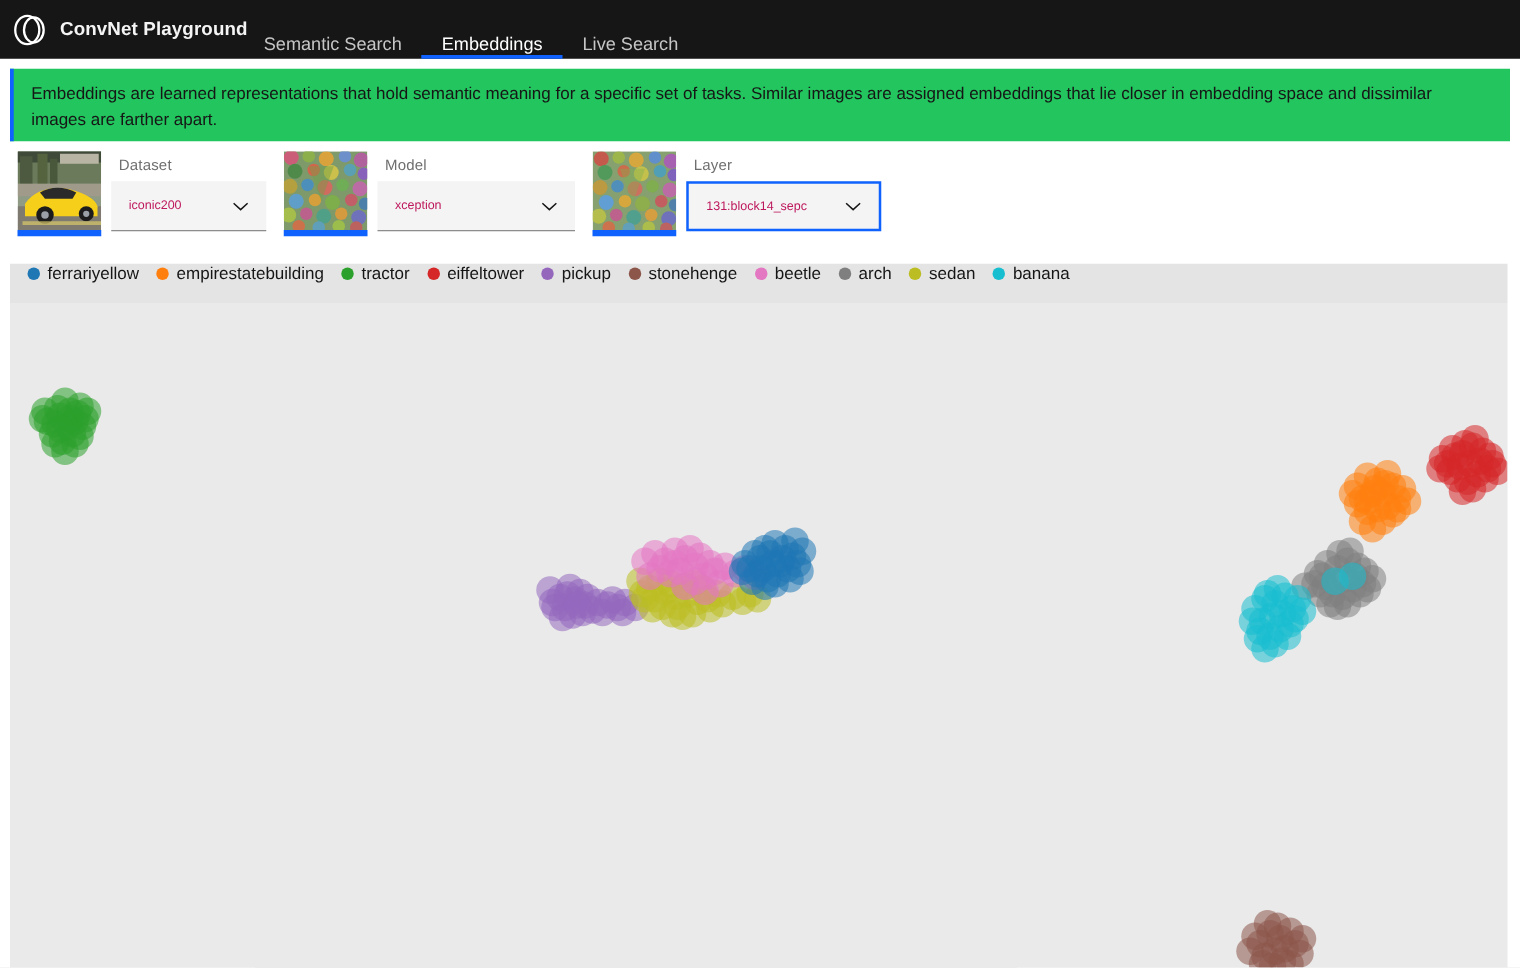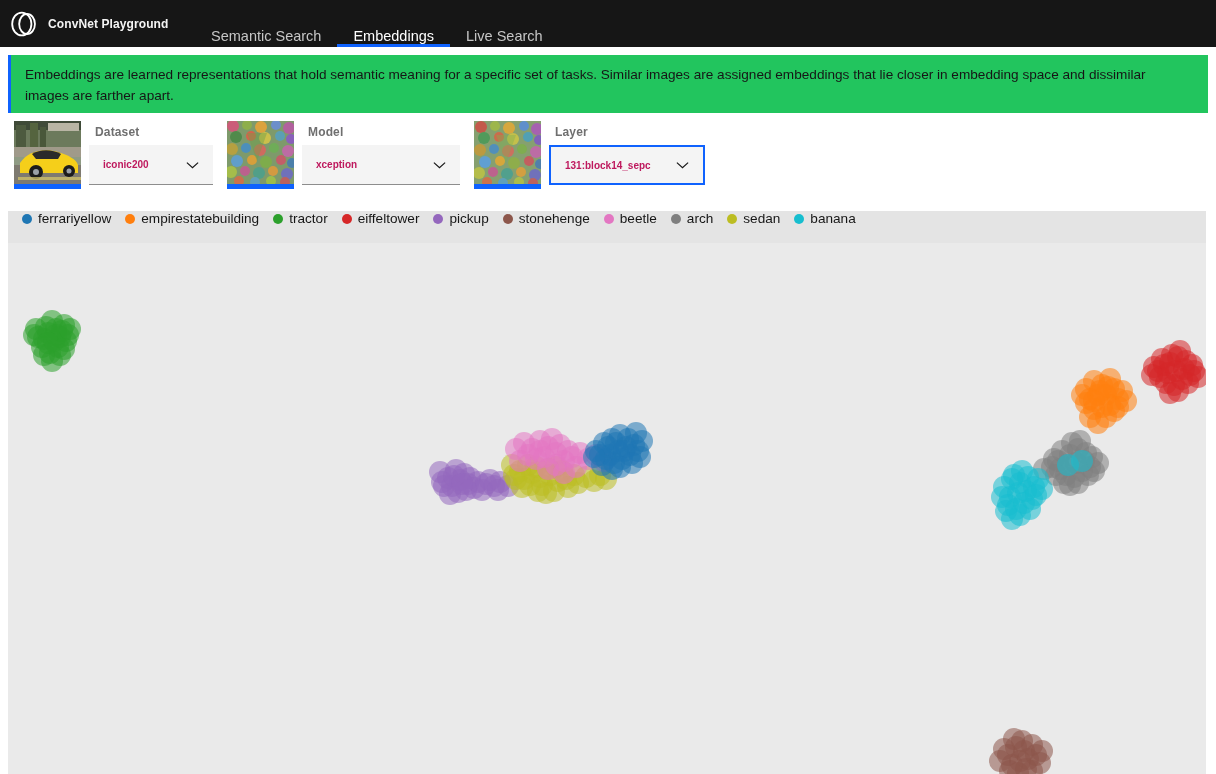--- a/index.html
+++ b/index.html
@@ -13,21 +13,21 @@
   
   #header{
     position:relative;
     height:47px;
     background:#161616;
     display:flex;align-items:center;
     box-sizing:border-box;
   }
   #brand{display:flex;align-items:center;padding-left:10px;width:195px;box-sizing:border-box;}
   #logo{width:28px;height:28px;flex:0 0 28px;margin-right:10px;}
-  #brand-title{color:#f4f4f4;font-size:12px;font-weight:bold;letter-spacing:.1px;white-space:nowrap;}
+  #brand-title{color:#f4f4f4;font-size:15px;font-weight:bold;letter-spacing:.1px;white-space:nowrap;}
   #nav{display:flex;height:47px;align-items:stretch;}
   .nav-tab{
     display:flex;align-items:flex-end;
     padding:0 16px;
     color:#c6c6c6;font-size:14.5px;
     border-bottom:3px solid transparent;
     cursor:pointer;white-space:nowrap;
     box-sizing:border-box;
   }
   .nav-tab.active{color:#ffffff;border-bottom-color:#0f62fe;}
@@ -54,21 +54,21 @@
   .thumb{
     width:67px;height:68px;
     margin-left:14px;
     flex:0 0 67px;
     position:relative;
     overflow:hidden;
     border-bottom:5px solid #0f62fe;
     box-sizing:border-box;
   }
   .thumb-inner{position:absolute;inset:0;}
-  .sel-wrap{margin-left:8px;font-weight:bold;}
+  .sel-wrap{margin-left:8px;}
   .sel-label{
     font-size:12px;color:#6f6f6f;letter-spacing:.15px;
     margin:4px 0 6px 6px;
   }
   .select{
     position:relative;
     height:40px;
     background:#f4f4f4;
     border:none;
     border-bottom:1px solid #8d8d8d;

